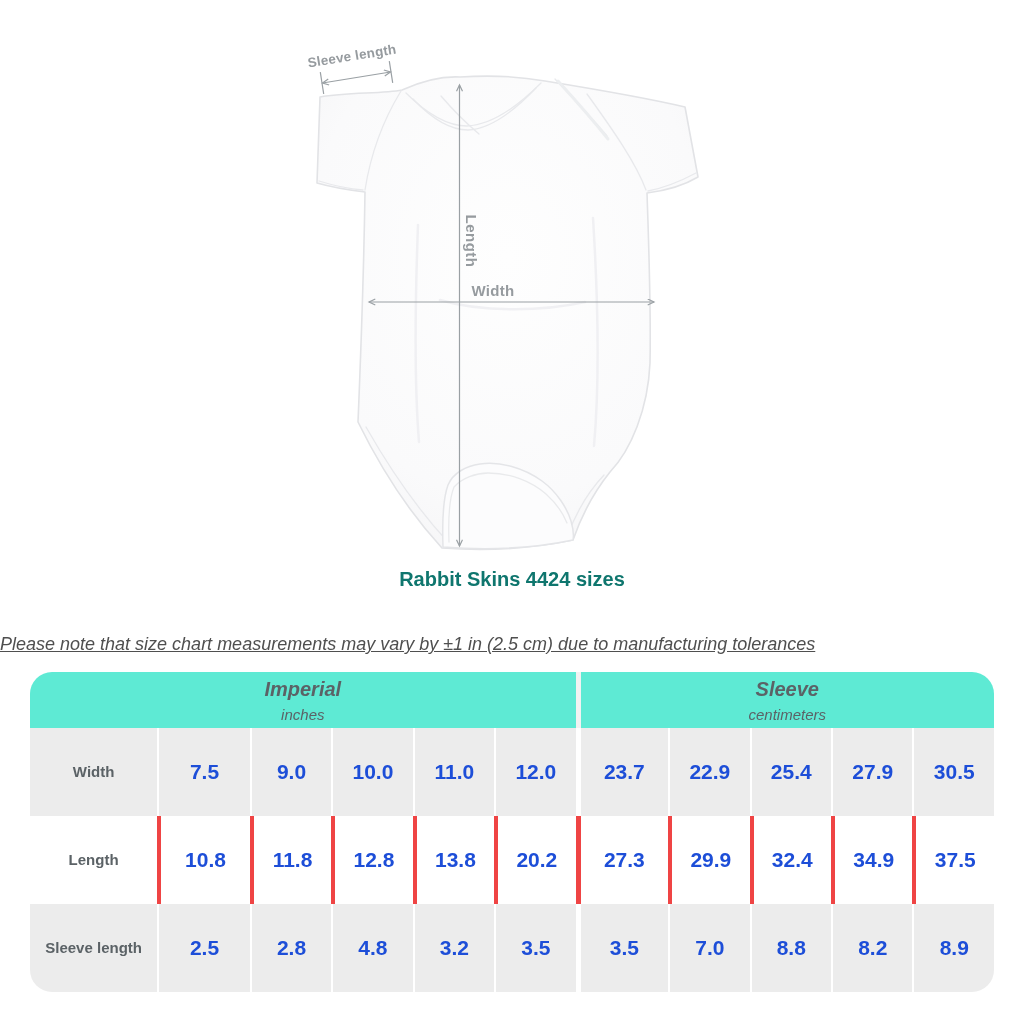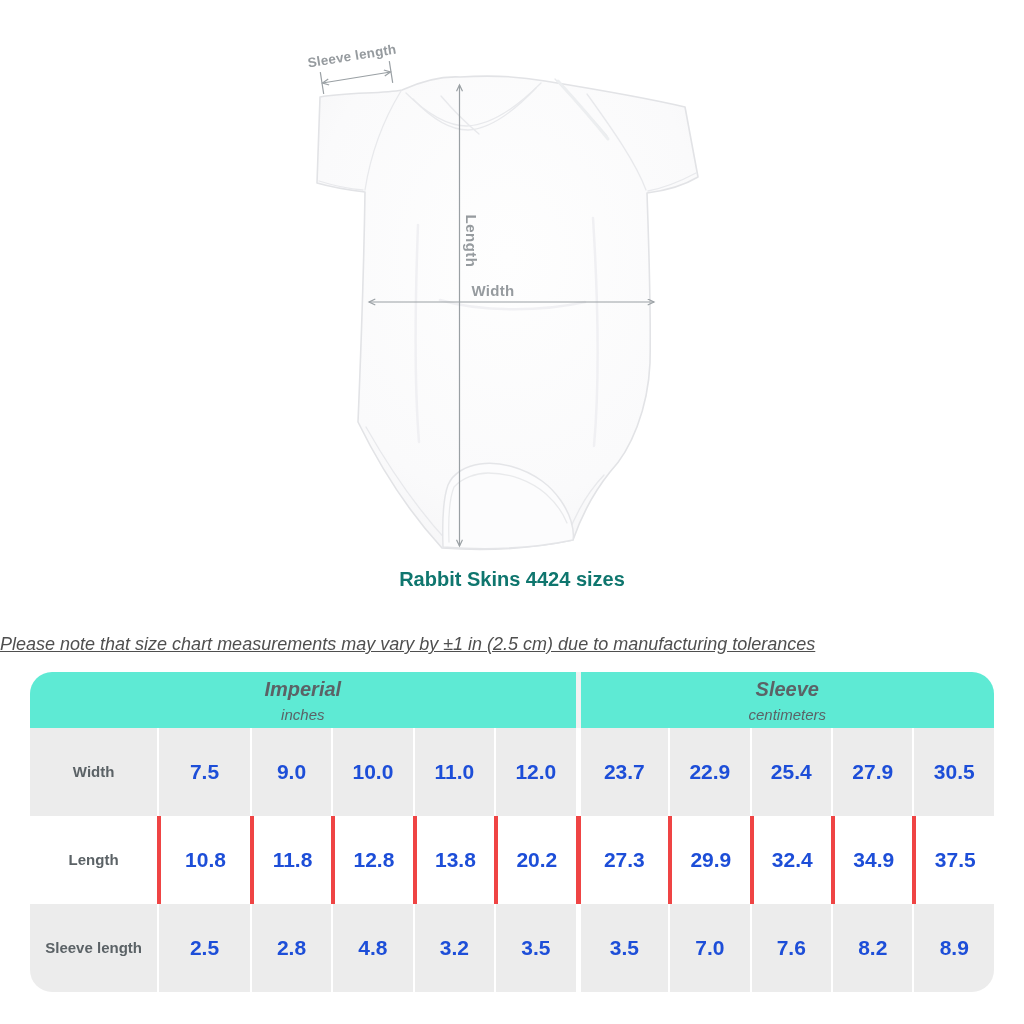--- a/index.html
+++ b/index.html
@@ -167,21 +167,21 @@
         </tr>
         <tr class="r-gray">
           <th class="hdr">Sleeve length</th>
           <td class="val">2.5</td>
           <td class="val">2.8</td>
           <td class="val">4.8</td>
           <td class="val">3.2</td>
           <td class="val">3.5</td>
           <td class="val msplit">3.5</td>
           <td class="val">7.0</td>
-          <td class="val">7.6</td>
+          <td class="val">8.8</td>
           <td class="val">8.2</td>
           <td class="val">8.9</td>
         </tr>
       </tbody>
     </table>
   </div>
 
 </div>
 
 </body></html>

